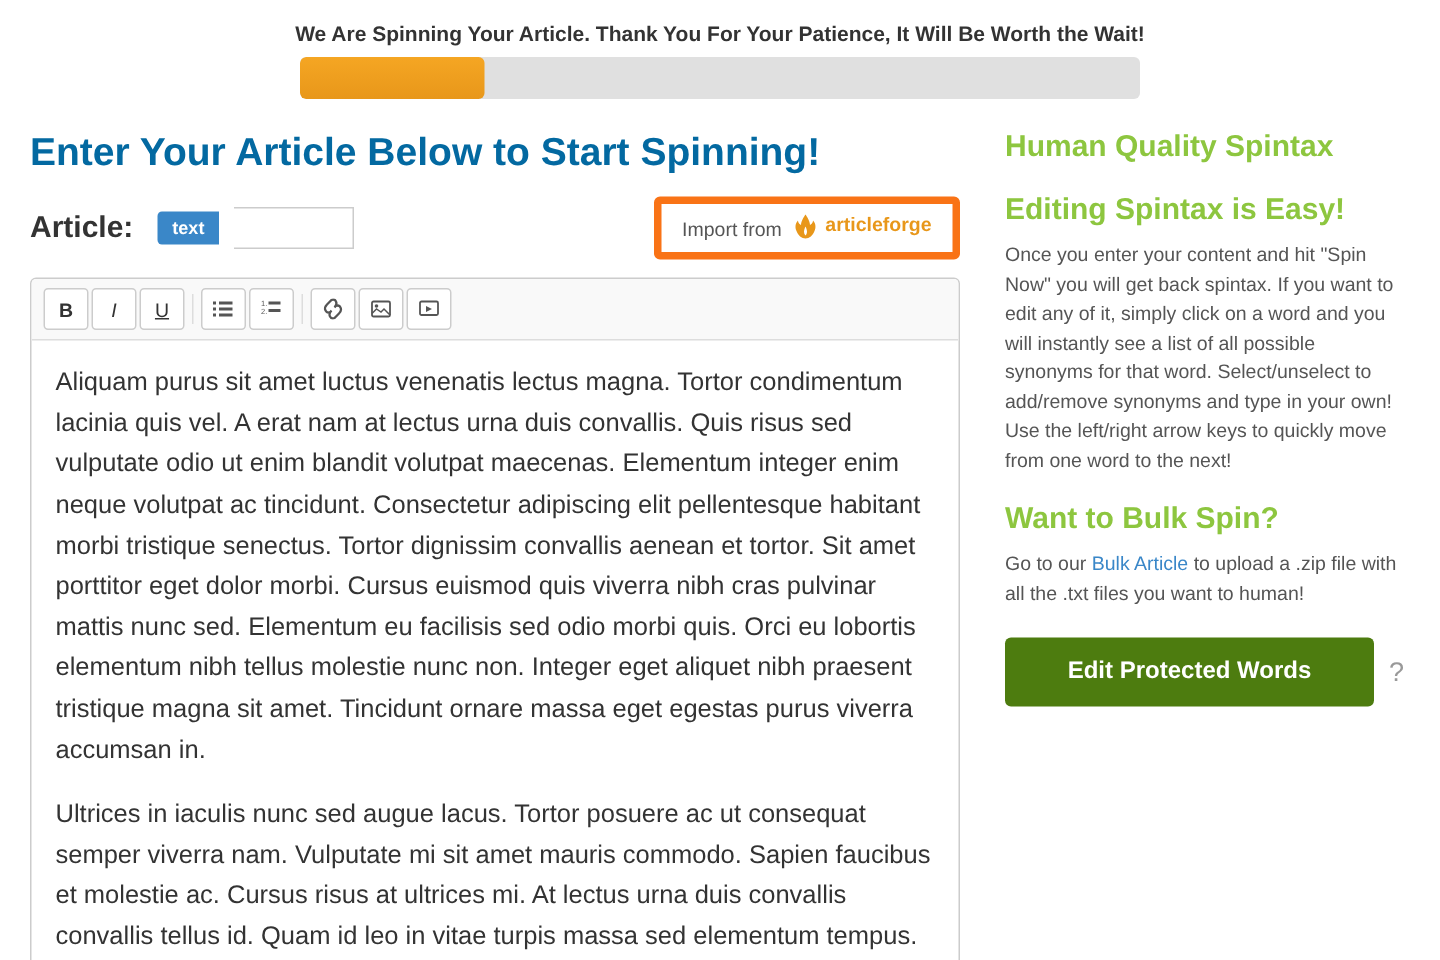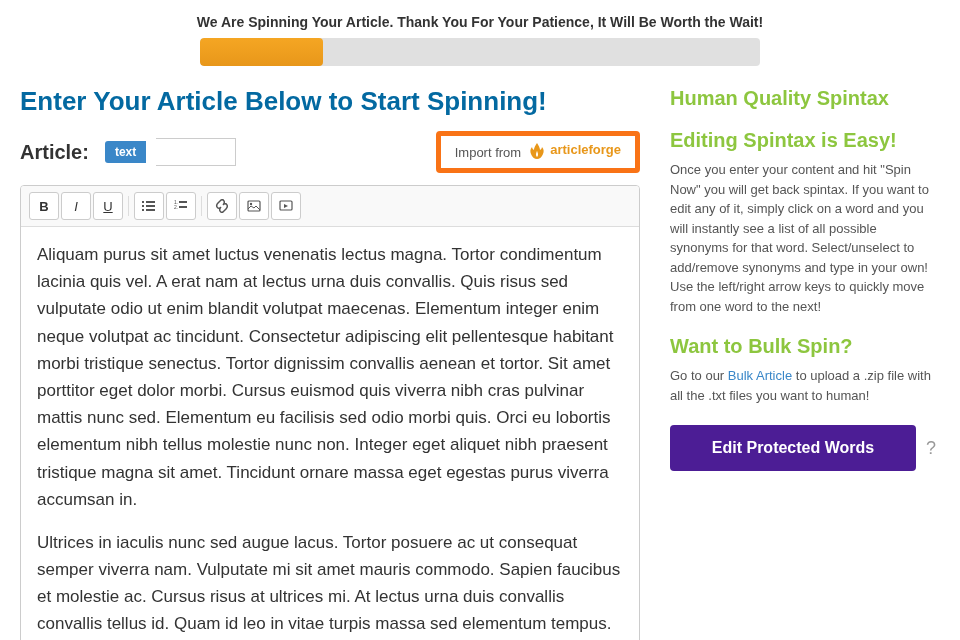--- a/index.html
+++ b/index.html
@@ -198,21 +198,21 @@
     }
 
     
     .protected-words-row {
       display: flex;
       align-items: center;
       gap: 10px;
       margin-top: 20px;
     }
     .protected-words-btn {
-      background: #4c1d95;
+      background: #4d7c0f;
       color: #fff;
       font-size: 16px;
       font-weight: bold;
       padding: 14px 24px;
       border: none;
       border-radius: 4px;
       cursor: pointer;
       flex: 1;
     }
     .question-mark {

